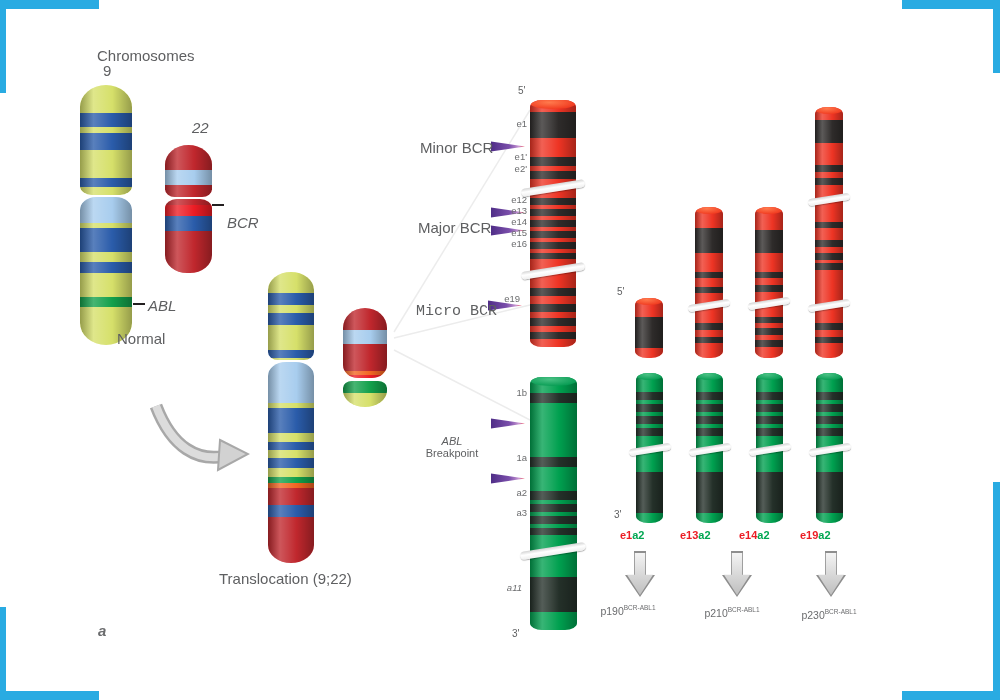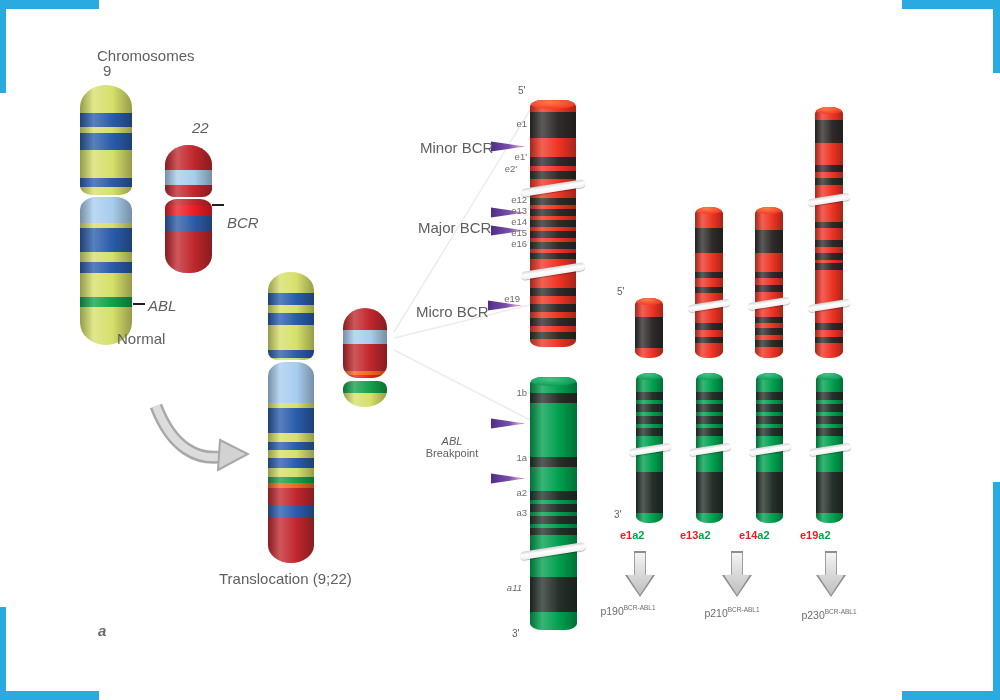--- a/index.html
+++ b/index.html
@@ -108,32 +108,32 @@
   <div class="rod gene bcrcyl" style="left:530px;top:100px;width:46px;height:247px;">
     <div class="cap cap-red"></div>
   </div>
   <div class="brk" style="left:521px;top:184px;width:64px;"></div>
   <div class="brk" style="left:521px;top:267px;width:64px;"></div>
 
   <div class="exlbl" style="left:495px;top:118px;width:32px;">e1</div>
   <div class="lbl" style="left:420px;top:139px;width:70px;text-align:right;">Minor BCR</div>
   <div class="parrow" style="left:491px;top:140px;"></div>
   <div class="exlbl" style="left:495px;top:151px;width:32px;">e1'</div>
-  <div class="exlbl" style="left:495px;top:163px;width:32px;text-align:center;">e2'</div>
+  <div class="exlbl" style="left:495px;top:163px;width:32px;">e2'</div>
 
   <div class="exlbl" style="left:495px;top:194px;width:32px;">e12</div>
   <div class="exlbl" style="left:495px;top:205px;width:32px;">e13</div>
   <div class="exlbl" style="left:495px;top:216px;width:32px;">e14</div>
   <div class="exlbl" style="left:495px;top:227px;width:32px;">e15</div>
   <div class="exlbl" style="left:495px;top:238px;width:32px;">e16</div>
   <div class="lbl" style="left:418px;top:219px;width:70px;text-align:center;">Major BCR</div>
   <div class="parrow" style="left:491px;top:206px;"></div>
   <div class="parrow" style="left:491px;top:224px;"></div>
 
-  <div class="lbl" style="left:416px;top:303px;width:70px;text-align:right;">Micro BCR</div>
+  <div class="lbl" style="left:416px;top:303px;width:70px;text-align:right;font-family:Liberation Mono, monospace;">Micro BCR</div>
   <div class="parrow" style="left:488px;top:299px;"></div>
   <div class="exlbl" style="left:494px;top:293px;width:26px;">e19</div>
 
   <div class="rod gene ablcyl" style="left:530px;top:377px;width:47px;height:253px;">
     <div class="cap cap-green"></div>
   </div>
   <div class="brk" style="left:520px;top:547px;width:66px;"></div>
 
   <div class="exlbl" style="left:495px;top:387px;width:32px;">1b</div>
   <div class="parrow" style="left:491px;top:417px;"></div>

